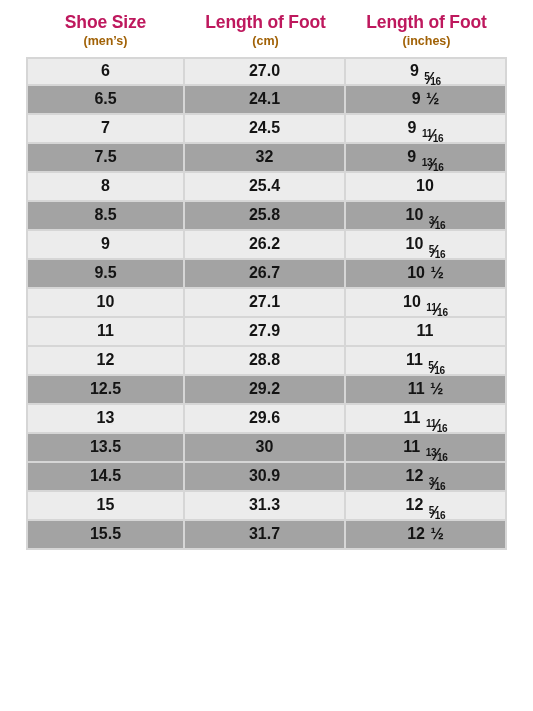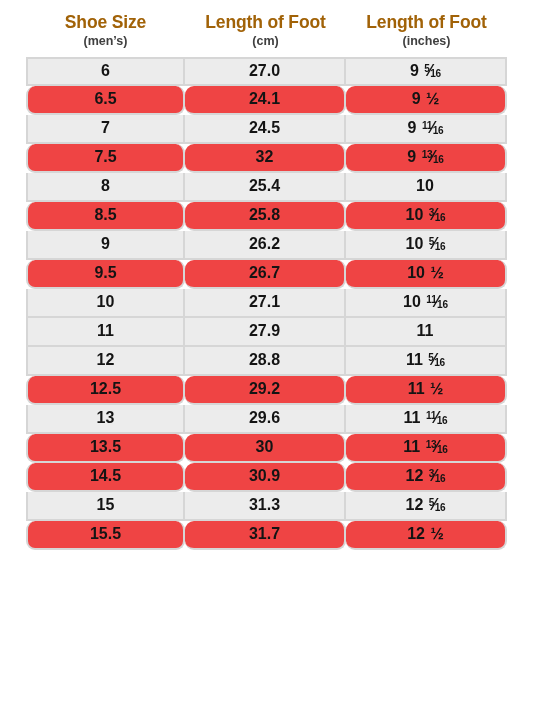--- a/index.html
+++ b/index.html
@@ -37,28 +37,28 @@
   }
   .header-cell.col-size   { width: 159px; }
   .header-cell.col-cm     { width: 161px; }
   .header-cell.col-inches { width: 161px; }
 
   .header-title {
     font-size: 17.5px;
     font-weight: bold;
     line-height: 1.18;
     letter-spacing: -0.15px;
-    color: #a16207;
+    color: #be185d;
     white-space: nowrap;
   }
   .header-unit {
     font-size: 12.5px;
     font-weight: bold;
     line-height: 1.35;
-    color: #404040;
+    color: #a16207;
     white-space: nowrap;
   }
 
   
   .size-table {
     width: 481px;
     margin: 7px auto 0 auto;
     border-collapse: separate;
     border-spacing: 0;
     table-layout: fixed;
@@ -81,32 +81,32 @@
     white-space: nowrap;
   }
   .size-table tr td:first-child {
     border-left: 2px solid #d6d6d6;
   }
   .size-table tr:first-child td {
     border-top: 2px solid #d6d6d6;
   }
 
   .size-table tr.odd td  { background: #ececec; }
-  .size-table tr.even td { background: #ef4444; border-radius: 9px; }
+  .size-table tr.even td { background: #a3a3a3; }
 
   
   .whole { margin-right: 1px; }
 
   .frac {
     display: inline-block;
     font-size: 16px;
     font-weight: bold;
     line-height: 1;
     position: relative;
-    top: 0;
+    top: 8px;
   }
   .frac .num {
     font-size: 0.63em;
     vertical-align: 0.42em;
     letter-spacing: -0.2px;
   }
   .frac .sl {
     font-size: 1.0em;
     margin: 0 -0.07em;
   }

